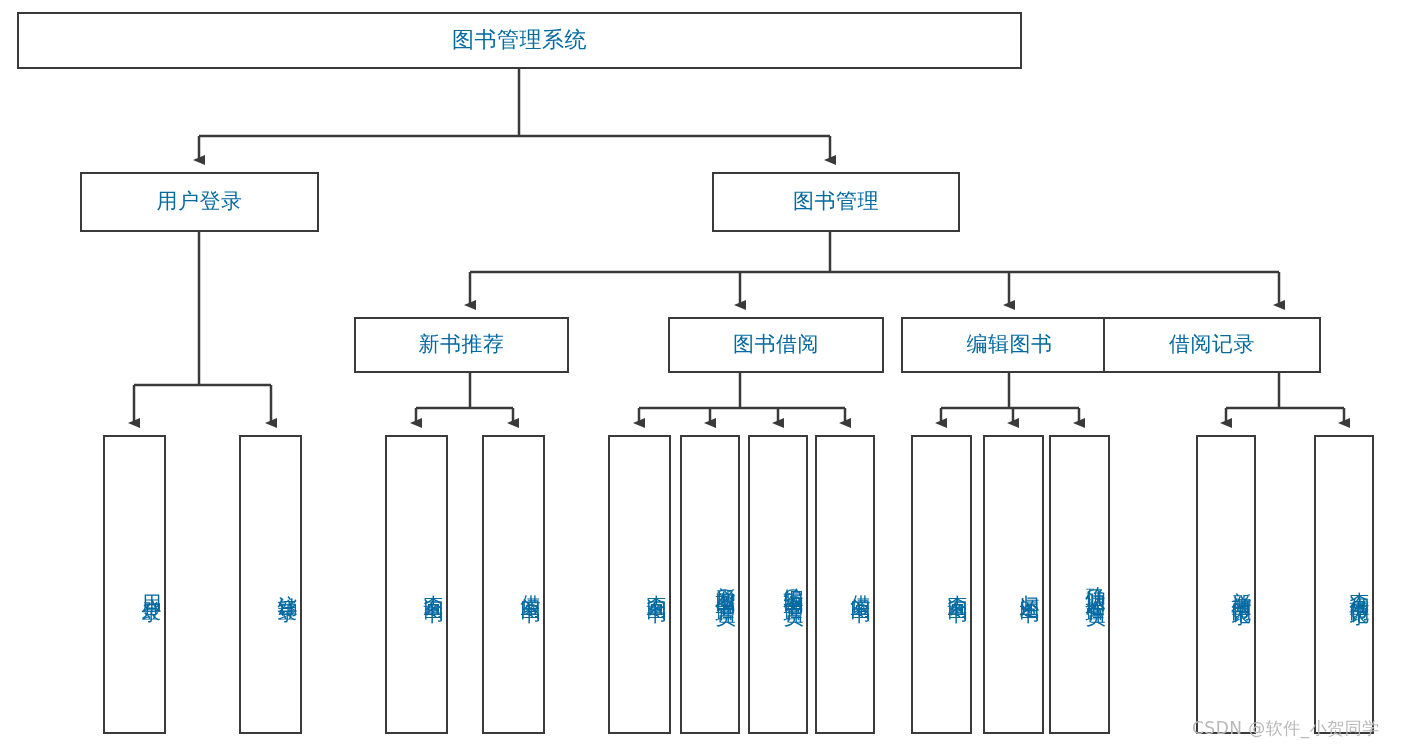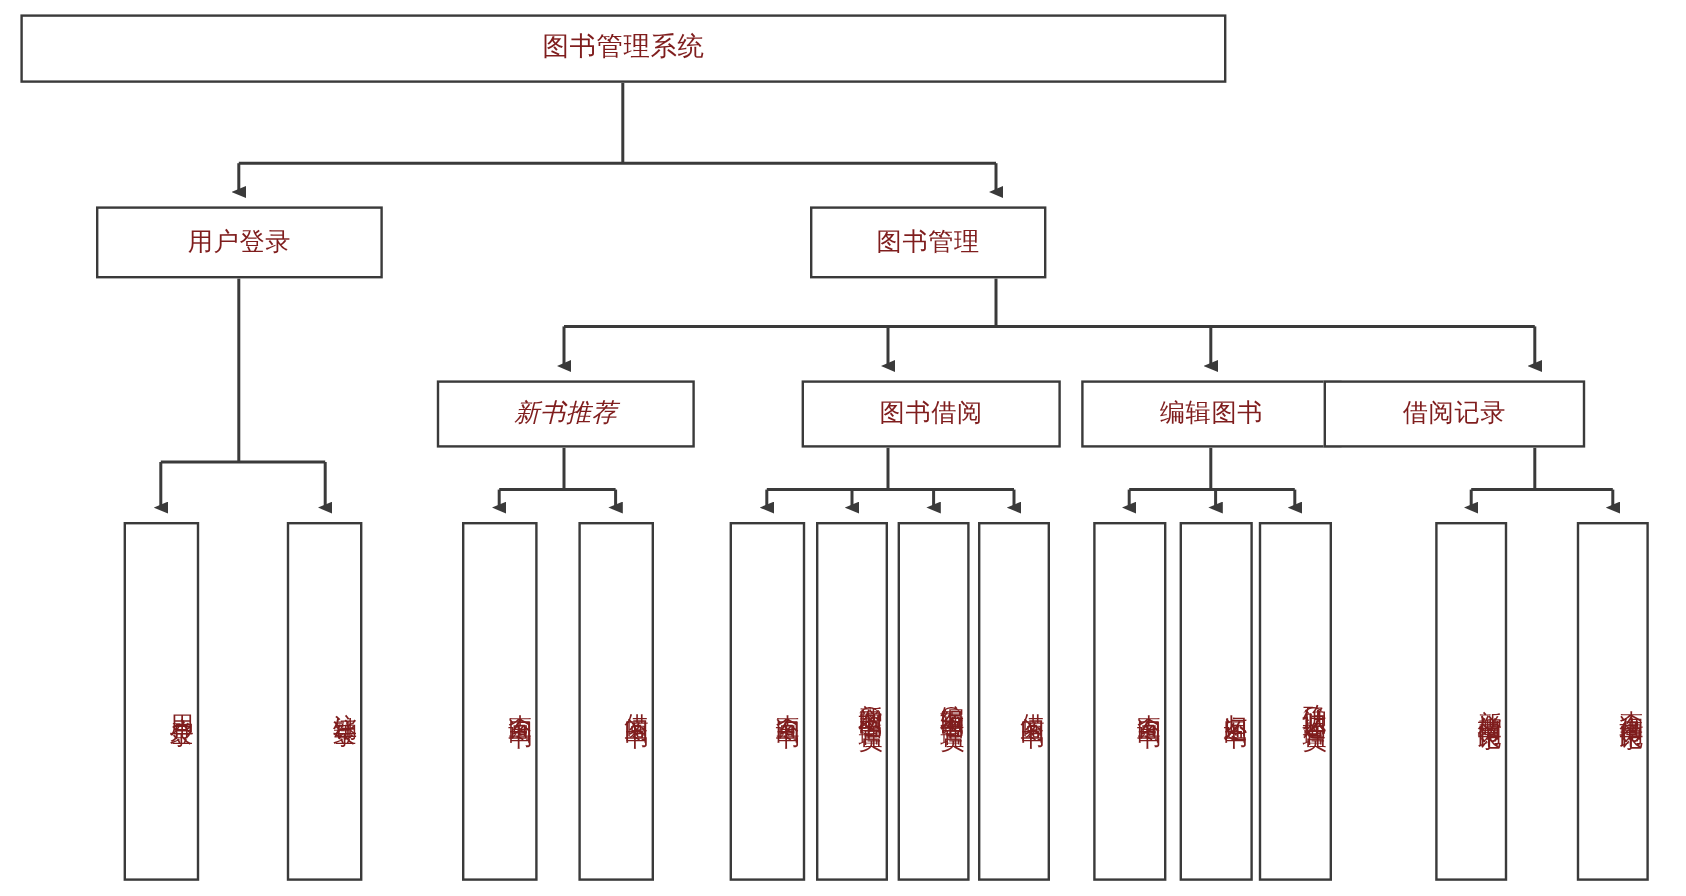--- a/index.html
+++ b/index.html
@@ -29,21 +29,21 @@
   }
   .node {
     position: absolute;
     box-sizing: border-box;
     border: 2.5px solid #3a3a3a;
     background: #ffffff;
     display: flex;
     align-items: center;
     justify-content: center;
     text-align: center;
-    color: #7f1d1d;
+    color: #0369a1;
   }
   .node.horiz {
     font-size: 21px;
     letter-spacing: 0.5px;
     line-height: 1.2;
   }
   .node.root {
     font-size: 22px;
   }
   .node.vert {
@@ -125,25 +125,25 @@
     </g>
   </svg>
 
   <div class="node horiz root" style="left:17px; top:12px; width:1005px; height:57px;">
     <span>图书管理系统</span>
   </div>
 
   <div class="node horiz" style="left:80px; top:172px; width:239px; height:60px;">
     <span>用户登录</span>
   </div>
-  <div class="node horiz" style="left:675px; top:172px; width:197px; height:60px;">
+  <div class="node horiz" style="left:712px; top:172px; width:248px; height:60px;">
     <span>图书管理</span>
   </div>
 
-  <div class="node horiz" style="left:364px; top:317px; width:215px; height:56px;font-style:italic;">
+  <div class="node horiz" style="left:354px; top:317px; width:215px; height:56px;">
     <span>新书推荐</span>
   </div>
   <div class="node horiz" style="left:632px; top:317px; width:216px; height:56px;margin-left:36px;">
     <span>图书借阅</span>
   </div>
   <div class="node horiz" style="left:901px; top:317px; width:217px; height:56px;">
     <span>编辑图书</span>
   </div>
   <div class="node horiz" style="left:1103px; top:317px; width:218px; height:56px;font-family:Liberation Serif, serif;">
     <span>借阅记录</span>
@@ -182,14 +182,15 @@
   <div class="node vert" style="left:1049px; top:435px; width:61px; height:299px;">
     <span class="vlabel">确认归还（管理员）</span>
   </div>
   <div class="node vert" style="left:1196px; top:435px; width:60px; height:299px;">
     <span class="vlabel">新增借阅记录</span>
   </div>
   <div class="node vert" style="left:1314px; top:435px; width:60px; height:299px;">
     <span class="vlabel">查询借阅记录</span>
   </div>
 
+  <div class="watermark" style="left:1192px; top:717px;">CSDN @软件_小贺同学</div>
 
 </div>
 
 </body></html>

